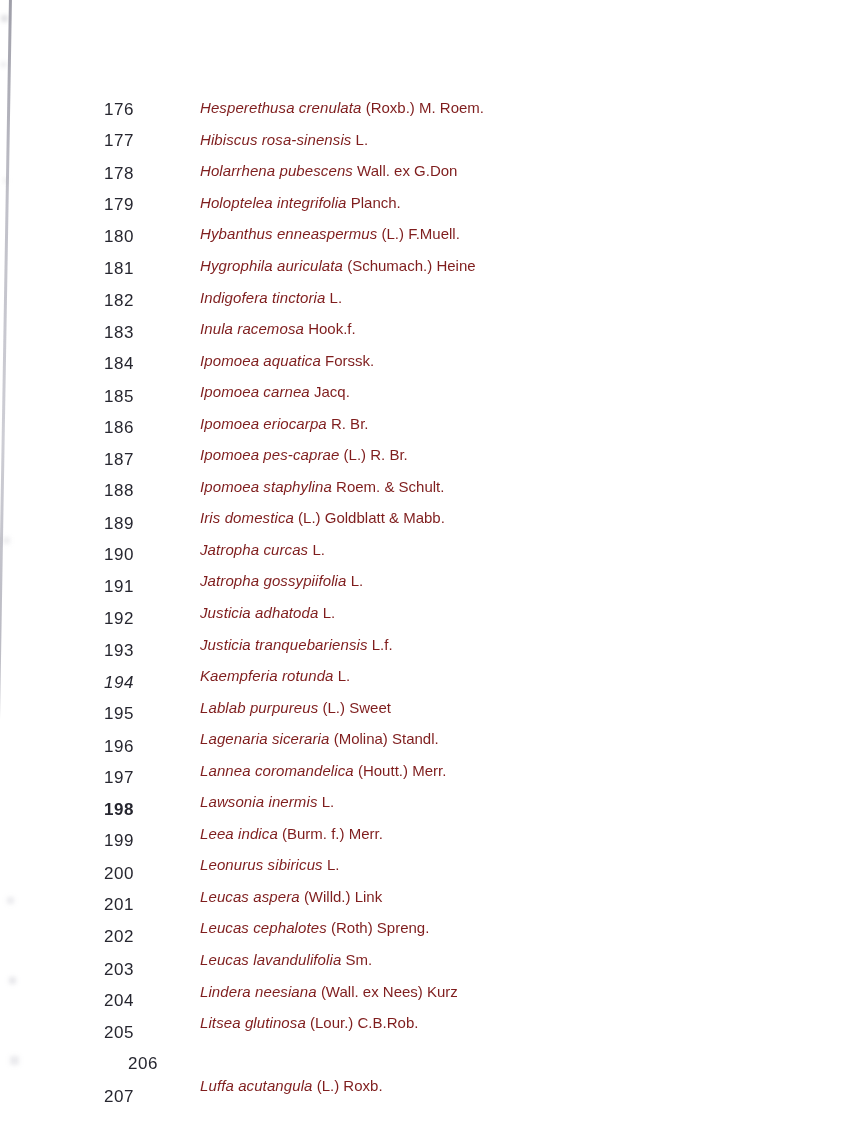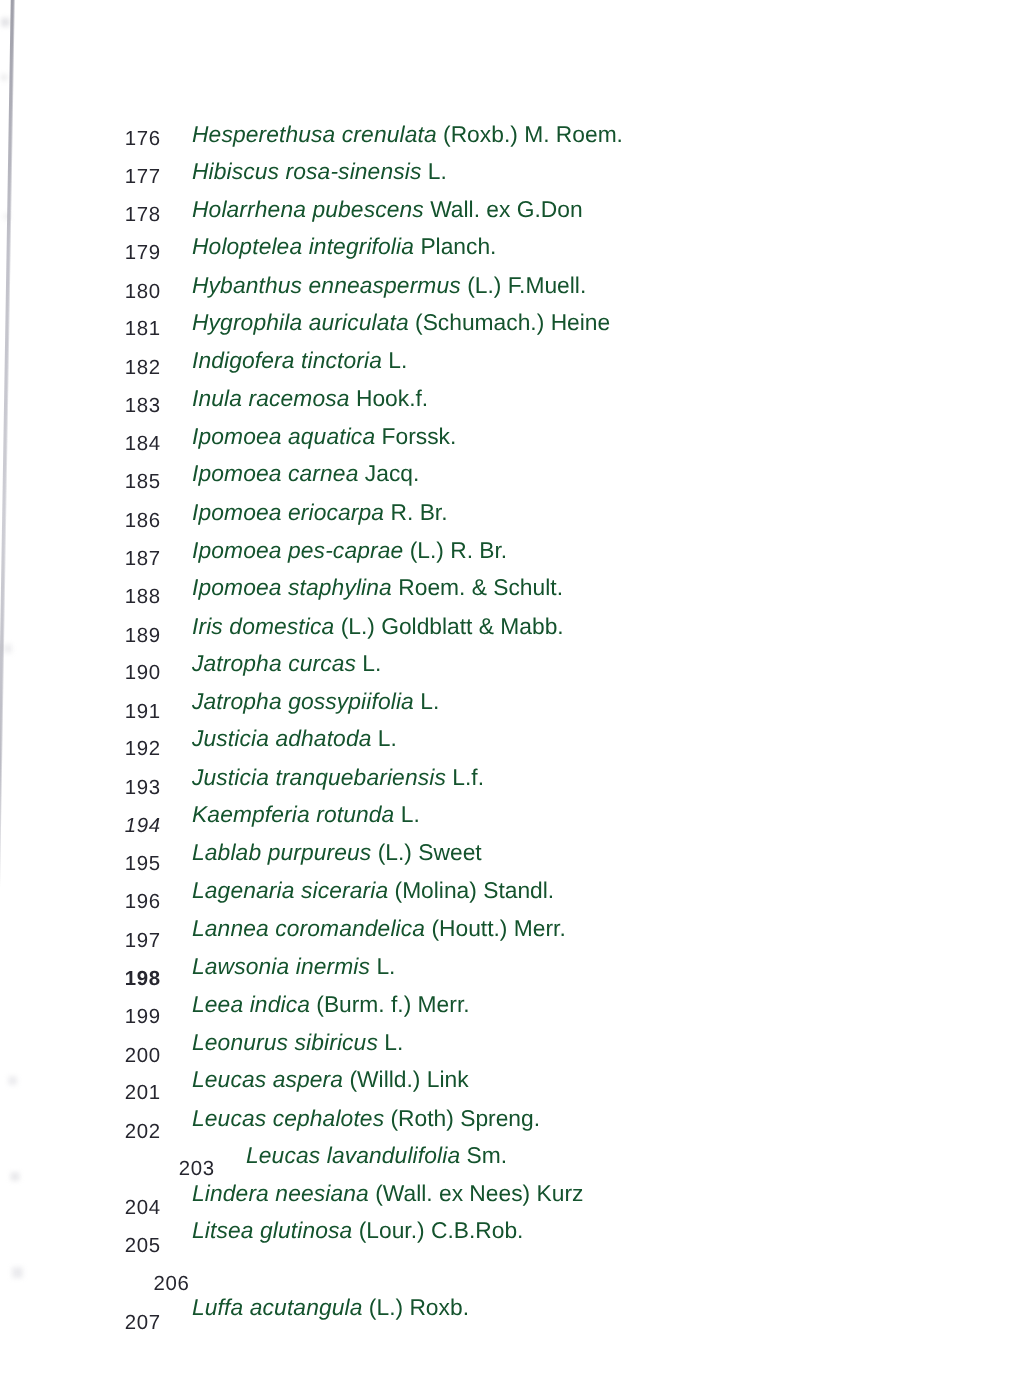--- a/index.html
+++ b/index.html
@@ -49,34 +49,35 @@
   .species-list {
     position: absolute;
     left: 104px;
     top: 92px;
     margin: 0;
     padding: 0;
     list-style: none;
   }
   .row {
     display: flex;
-    align-items: flex-end;
+    align-items: center;
     height: 31.55px;
     white-space: nowrap;
+    gap: 40px;
   }
   .num {
     display: inline-block;
     width: 56px;
     font-size: 17px;
     letter-spacing: 0.5px;
     color: #26262f;
   }
   .name {
-    font-size: 19px;
-    color: #14532d;
+    font-size: 15px;
+    color: #7f1d1d;
   }
   .species {
     font-style: italic;
     letter-spacing: 0.1px;
   }
   .author {
     font-style: normal;
   }
 </style>
 </head>
@@ -190,21 +191,21 @@
     </li>
       <li class="row">
       <span class="num" style="transform: translateY(9px);">201</span>
       <span class="name"><i class="species">Leucas aspera</i> <span class="author">(Willd.) Link</span></span>
     </li>
       <li class="row">
       <span class="num" style="transform: translateY(9.28px);">202</span>
       <span class="name"><i class="species">Leucas cephalotes</i> <span class="author">(Roth) Spreng.</span></span>
     </li>
       <li class="row">
-      <span class="num" style="transform: translateY(9.56px); margin-left: 45px;">203</span>
+      <span class="num" style="transform: translateY(9.56px);">203</span>
       <span class="name"><i class="species">Leucas lavandulifolia</i> <span class="author">Sm.</span></span>
     </li>
       <li class="row">
       <span class="num" style="transform: translateY(9.84px);">204</span>
       <span class="name"><i class="species">Lindera neesiana</i> <span class="author">(Wall. ex Nees) Kurz</span></span>
     </li>
       <li class="row">
       <span class="num" style="transform: translateY(10.12px);">205</span>
       <span class="name"><i class="species">Litsea glutinosa</i> <span class="author">(Lour.) C.B.Rob.</span></span>
     </li>

